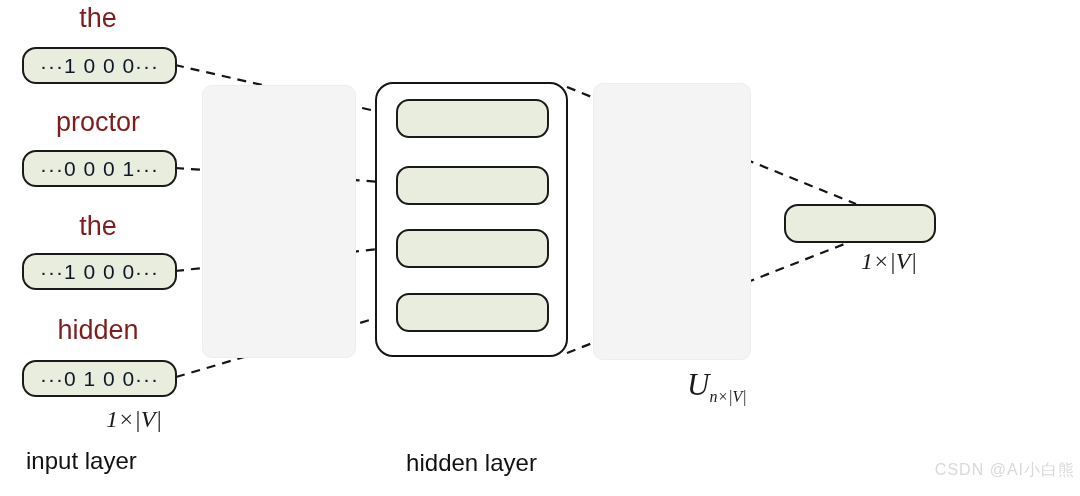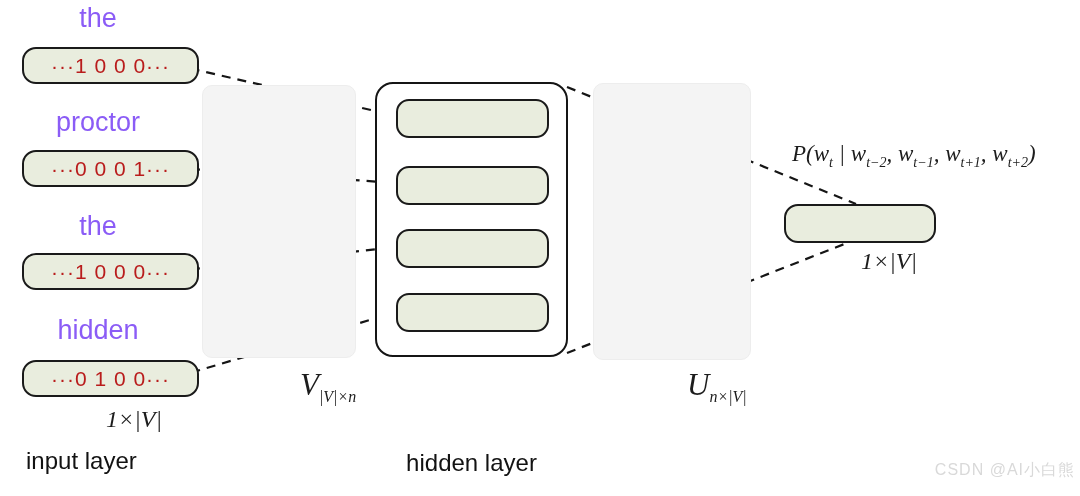--- a/index.html
+++ b/index.html
@@ -11,32 +11,32 @@
     color:#111111;
     overflow:hidden;
   }
   .abs{position:absolute;}
   svg.connections{position:absolute;left:0;top:0;width:1080px;height:496px;pointer-events:none;}
   svg.connections line{stroke:#151515;stroke-width:2.2;stroke-dasharray:9 7;}
 
   
   .word{
     left:22px;width:152px;text-align:center;
-    font-size:27px;line-height:32px;color:#8b5cf6;
+    font-size:27px;line-height:32px;color:#7f1d1d;
   }
 
   
   .pill{
     box-sizing:border-box;
     background:var(--node-fill,#e9edde);
     border:2.3px solid var(--node-border,#1a1a1a);
     border-radius:14px;
     display:flex;align-items:center;justify-content:center;
   }
-  .in-pill{left:22px;width:177px;height:37px;font-size:21px;letter-spacing:1px;color:#b91c1c;}
+  .in-pill{left:22px;width:155px;height:37px;font-size:21px;letter-spacing:1px;color:#0f172a;}
 
   
   .panel{
     background:var(--panel-fill,#f4f4f4);
     border:1px solid #ededed;
     border-radius:10px;
   }
   .v-panel{left:202px;top:85px;width:152px;height:271px;}
   .u-panel{left:593px;top:83px;width:156px;height:275px;}
 
@@ -93,38 +93,32 @@
 
   <div class="abs word" style="top:210px">the</div>
   <div class="abs pill in-pill" style="top:253px">···1 0 0 0···</div>
 
   <div class="abs word" style="top:314px">hidden</div>
   <div class="abs pill in-pill" style="top:360px">···0 1 0 0···</div>
 
   <div class="abs math dim-label" style="left:30px;top:406px;width:132px;text-align:right">1×|V|</div>
   <div class="abs layer-label" style="left:26px;top:447px">input layer</div>
 
-  <div class="abs math matrix-label" style="left:300px;top:369px">
-    <span>V</span><sub>|V|×n</sub>
-  </div>
 
   <div class="abs hidden-box">
     <div class="pill h-pill" style="top:15px"></div>
     <div class="pill h-pill" style="top:82px"></div>
     <div class="pill h-pill" style="top:145px"></div>
     <div class="pill h-pill" style="top:209px"></div>
   </div>
   <div class="abs math matrix-label" style="left:687px;top:369px">
     <span>U</span><sub>n×|V|</sub>
   </div>
 
   <div class="abs layer-label" style="left:375px;top:449px;width:193px;text-align:center">hidden layer</div>
 
-  <div class="abs math formula" style="left:792px;top:141px">
-    <span>P(w</span><sub>t</sub><span> | w</span><sub>t−2</sub><span>, w</span><sub>t−1</sub><span>, w</span><sub>t+1</sub><span>, w</span><sub>t+2</sub><span>)</span>
-  </div>
 
   <div class="abs pill out-pill"></div>
   <div class="abs math dim-label" style="left:834px;top:248px;width:110px;text-align:center">1×|V|</div>
 
   <div class="abs watermark">CSDN @AI小白熊</div>
 
 </div>
 
 </body></html>

